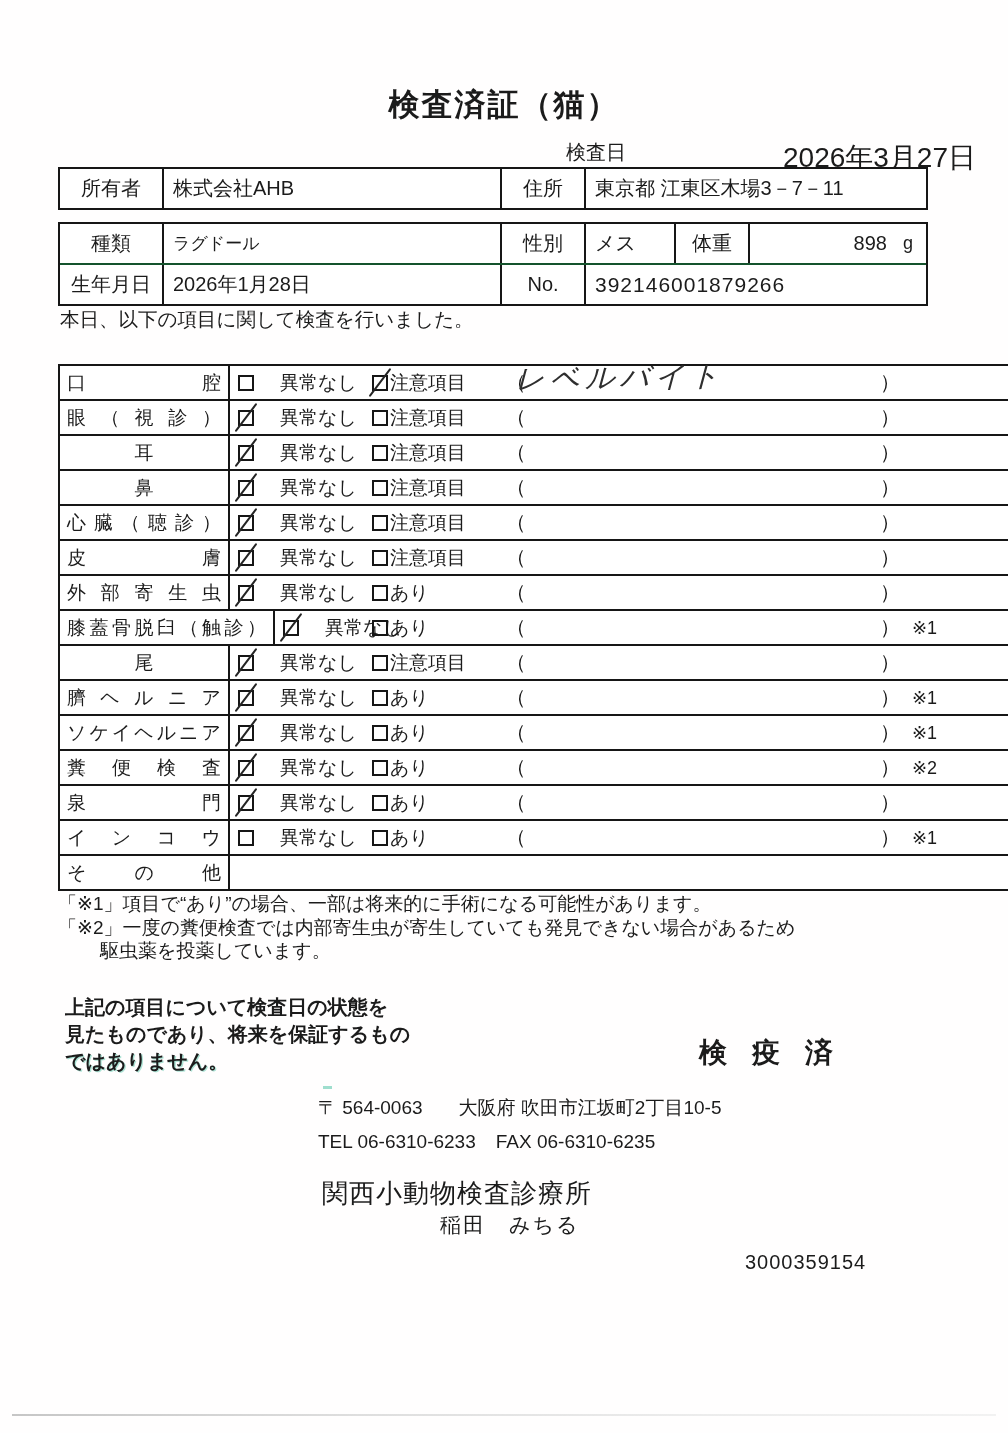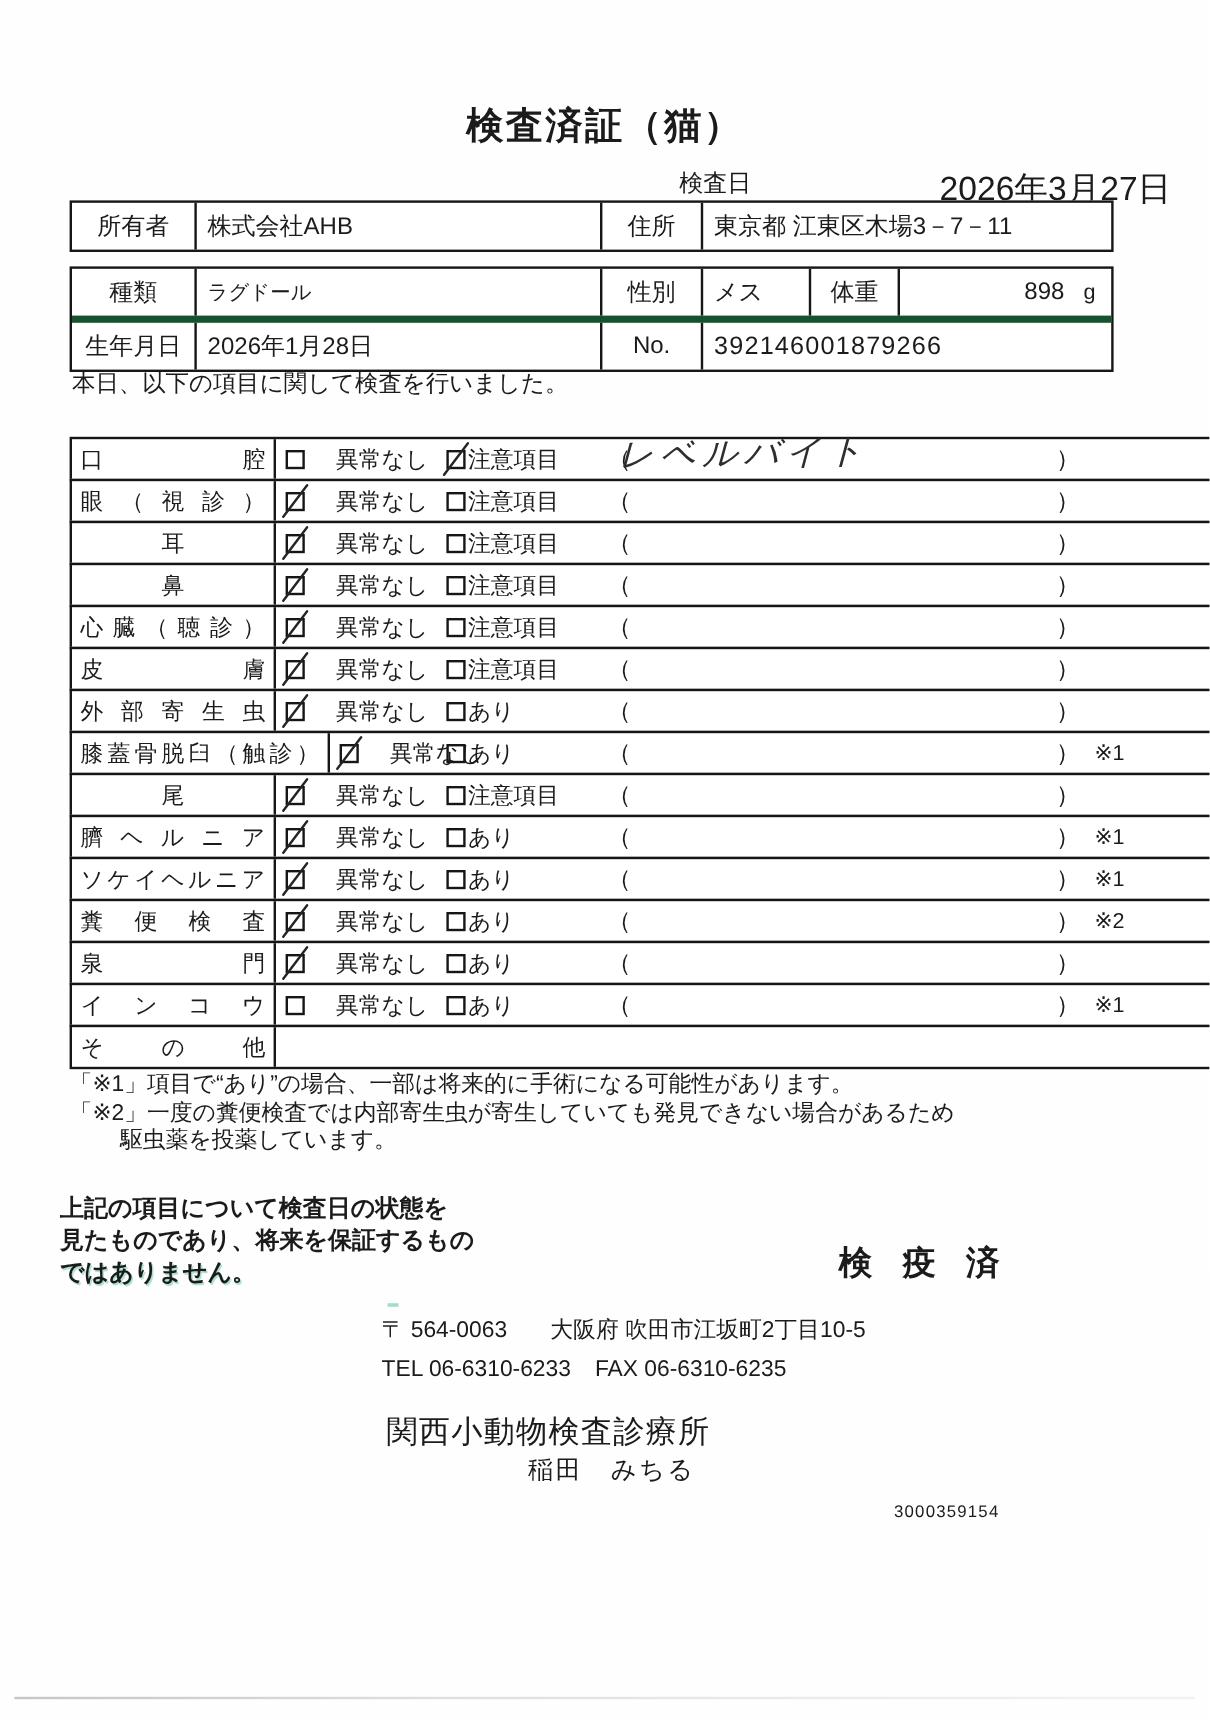--- a/index.html
+++ b/index.html
@@ -11,21 +11,21 @@
   .title {
     position:absolute; top:84px; left:0; width:100%; text-align:center;
     font-size:31px; font-weight:bold; letter-spacing:2px;
   }
   .date-label { position:absolute; top:139px; left:566px; font-size:20px; }
   .date-value { position:absolute; top:139px; left:783px; font-size:28px; }
 
   
   .tbl { position:absolute; left:58px; width:870px; border:2px solid #161616; box-sizing:border-box; background:#fff; }
   .tbl-row { display:flex; }
-  .tbl-row + .tbl-row { border-top:6px solid #14532d; }
+  .tbl-row + .tbl-row { border-top:2px solid #14532d; }
   .cell {
     box-sizing:border-box; border-right:2px solid #161616; padding:6px 9px;
     font-size:20px; display:flex; align-items:center; min-height:39px;
   }
   .cell:last-child { border-right:none; }
   .cell.lab { justify-content:center; padding:6px 1px; }
   .owner-tbl { top:167px; }
   .animal-tbl { top:222px; }
   .w-label { width:104px; flex:none; }
   .w-val1  { width:338px; flex:none; }
@@ -77,36 +77,36 @@
   .note {
     position:absolute; left:458px; top:-8px; font-size:29px; letter-spacing:5px;
     transform:skewX(-16deg) rotate(-1deg); color:#2e2e2e; white-space:nowrap;
     font-weight:normal; z-index:2;
   }
   .mark { position:absolute; left:852px; top:0; height:100%; display:flex; align-items:center; font-size:18px; }
 
   .fnotes { position:absolute; top:892px; left:58px; font-size:19px; line-height:23.5px; }
   .fnote-indent { padding-left:42px; }
 
-  .disclaimer { position:absolute; top:994px; left:50px; font-size:20px; font-weight:bold; line-height:27px; }
+  .disclaimer { position:absolute; top:994px; left:65px; font-size:20px; font-weight:bold; line-height:27px; }
   .disclaimer .teal { text-shadow:1.3px 1.3px 0 rgba(70,195,165,0.45); }
   .teal-dash { position:absolute; top:1086px; left:323px; width:9px; height:3px; background:#7fd3bd; opacity:.75; }
 
   .stamp {
     position:absolute; top:1034px; left:699px;
     font-family:"Liberation Serif","DejaVu Serif",serif;
     font-size:28px; letter-spacing:9px; font-weight:600; white-space:nowrap;
   }
   .addr-line { position:absolute; top:1095px; left:318px; font-size:19px; }
   .addr-line .gap { display:inline-block; width:36px; }
   .tel-line { position:absolute; top:1131px; left:318px; font-size:19px; }
   .tel-line .gap { display:inline-block; width:20px; }
   .clinic-name { position:absolute; top:1176px; left:322px; font-size:26px; letter-spacing:1px; }
   .vet-name { position:absolute; top:1211px; left:440px; font-size:21px; letter-spacing:2px; }
-  .serial { position:absolute; top:1251px; left:745px; font-size:14px; letter-spacing:1px; }
+  .serial { position:absolute; top:1251px; left:745px; font-size:20px; letter-spacing:1px; }
   .scan-line {
     position:absolute; top:1414px; left:12px; width:984px; height:2px;
     background:linear-gradient(to right,#c6c6c6,#dedede 35%,#ececec 70%,#f2f2f2);
   }
 </style>
 </head>
 <body>
 
 <div class="page">
 

